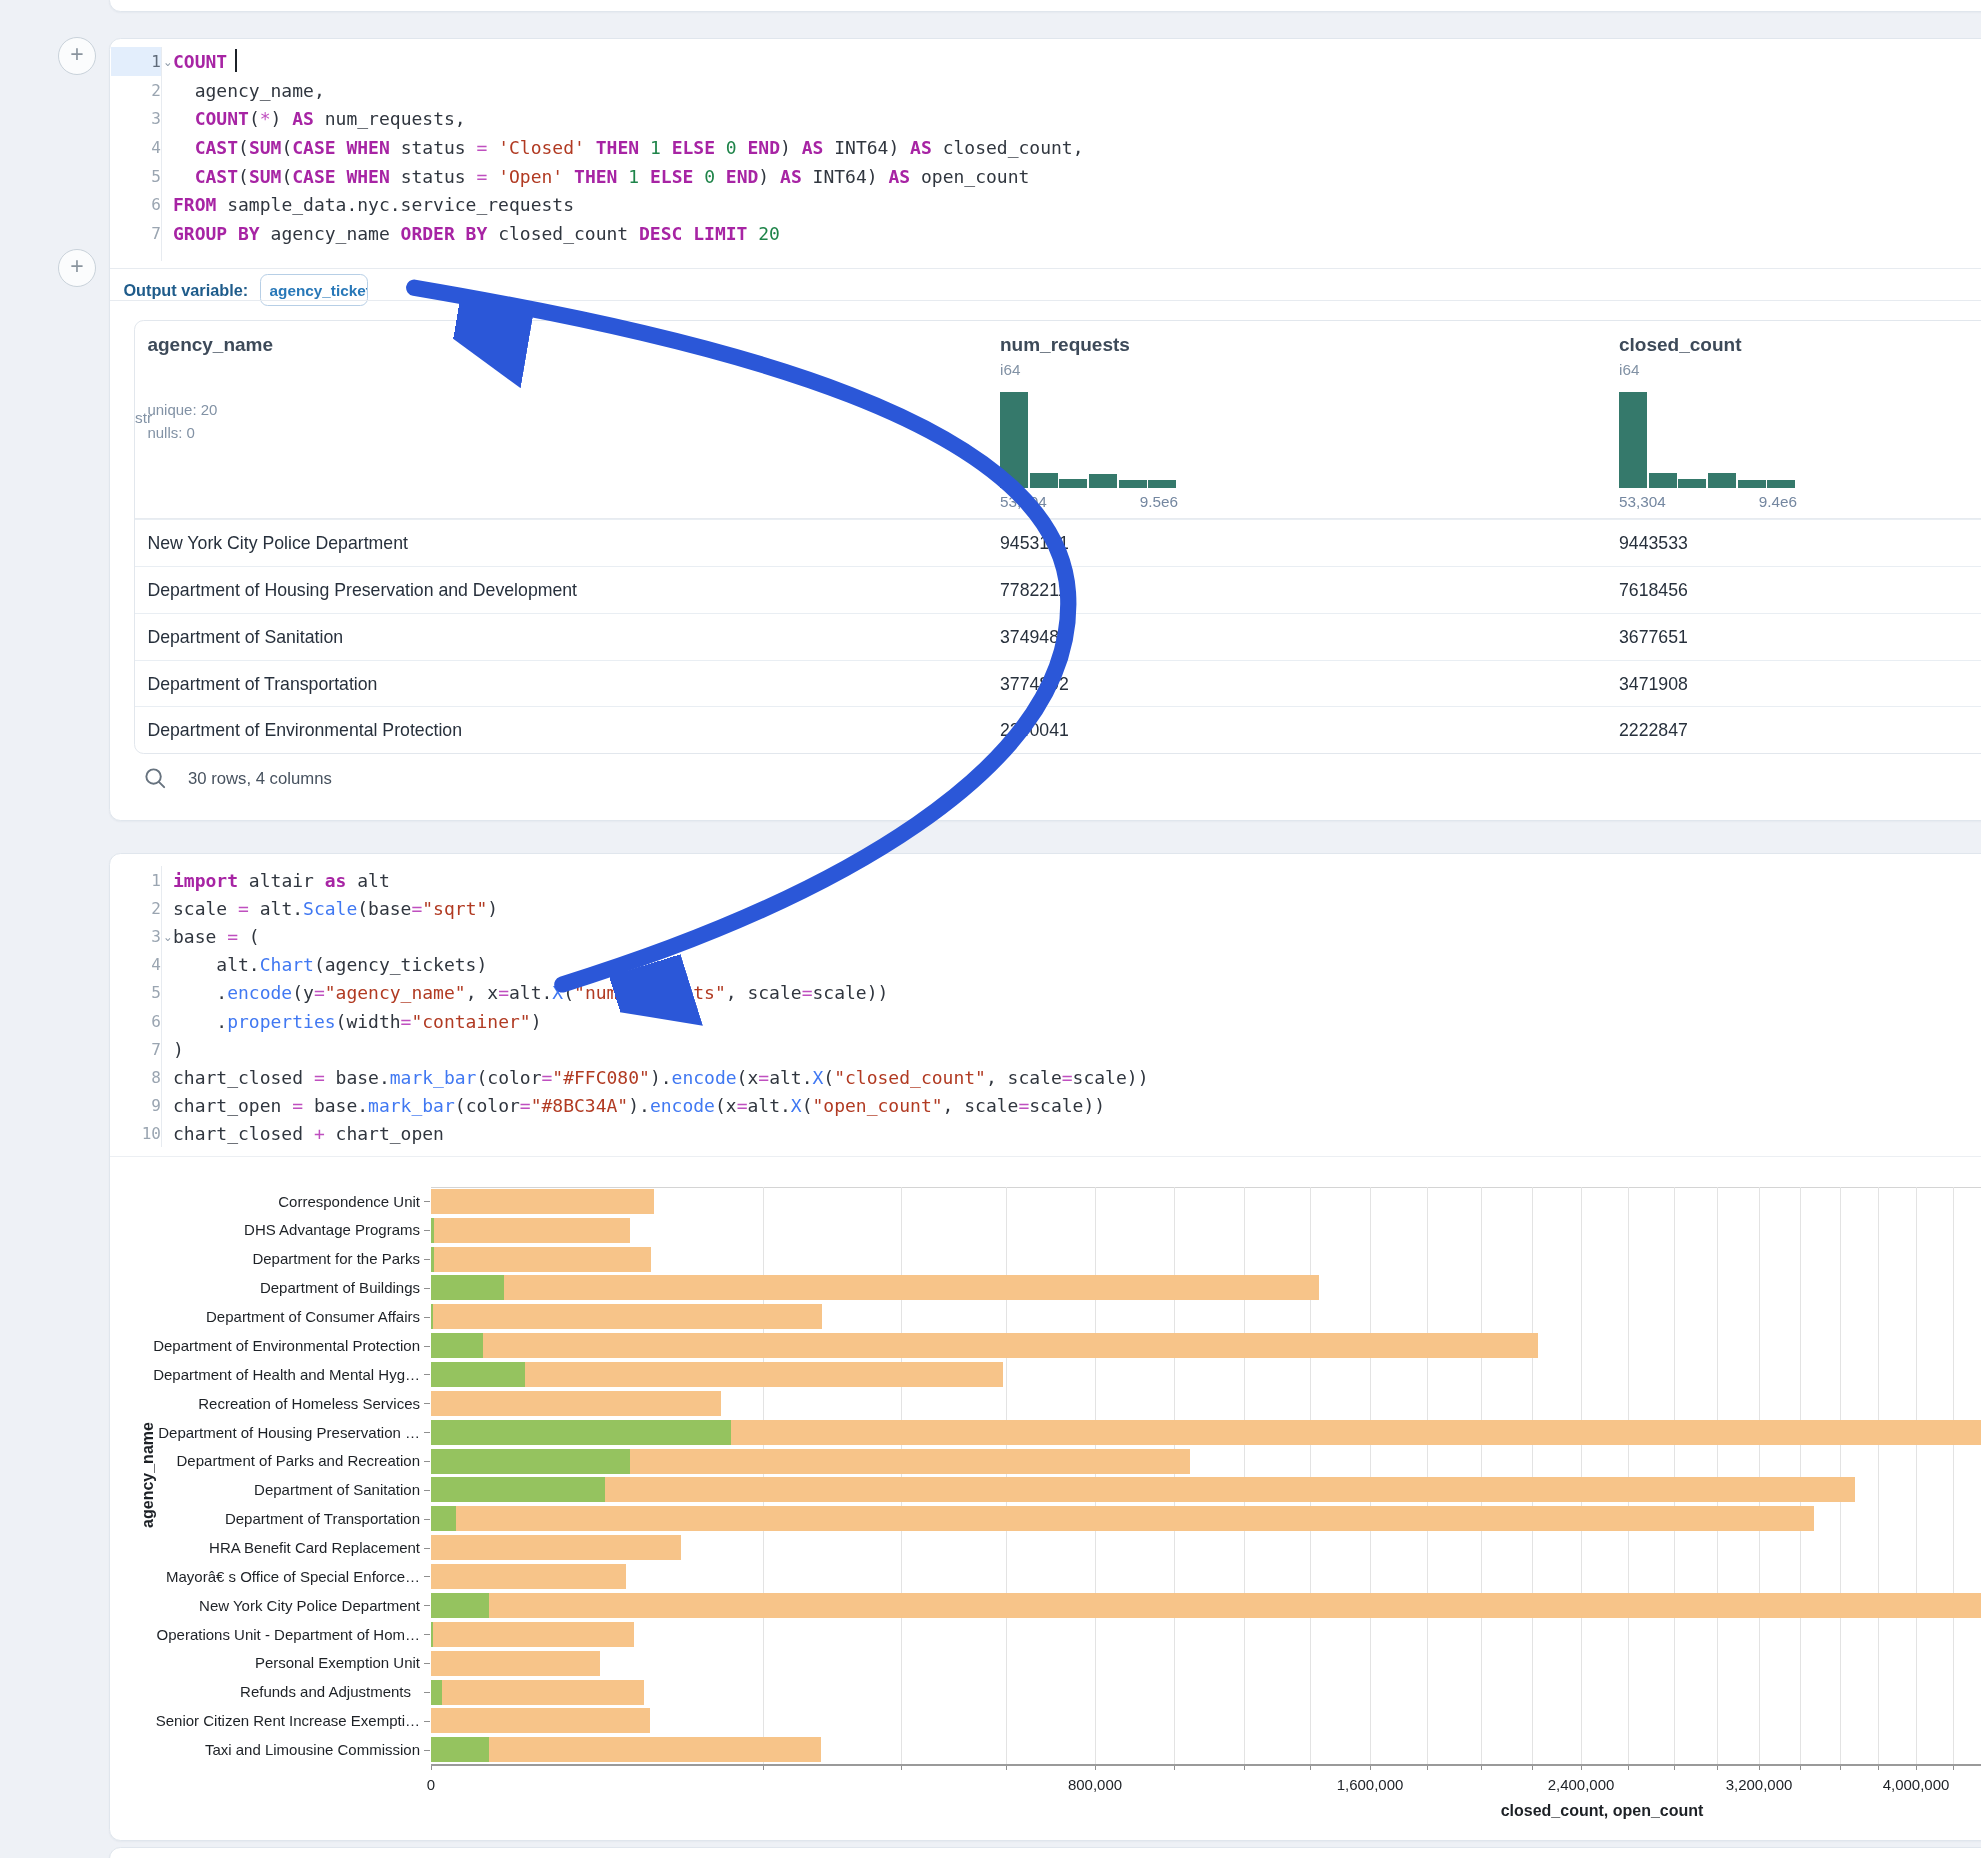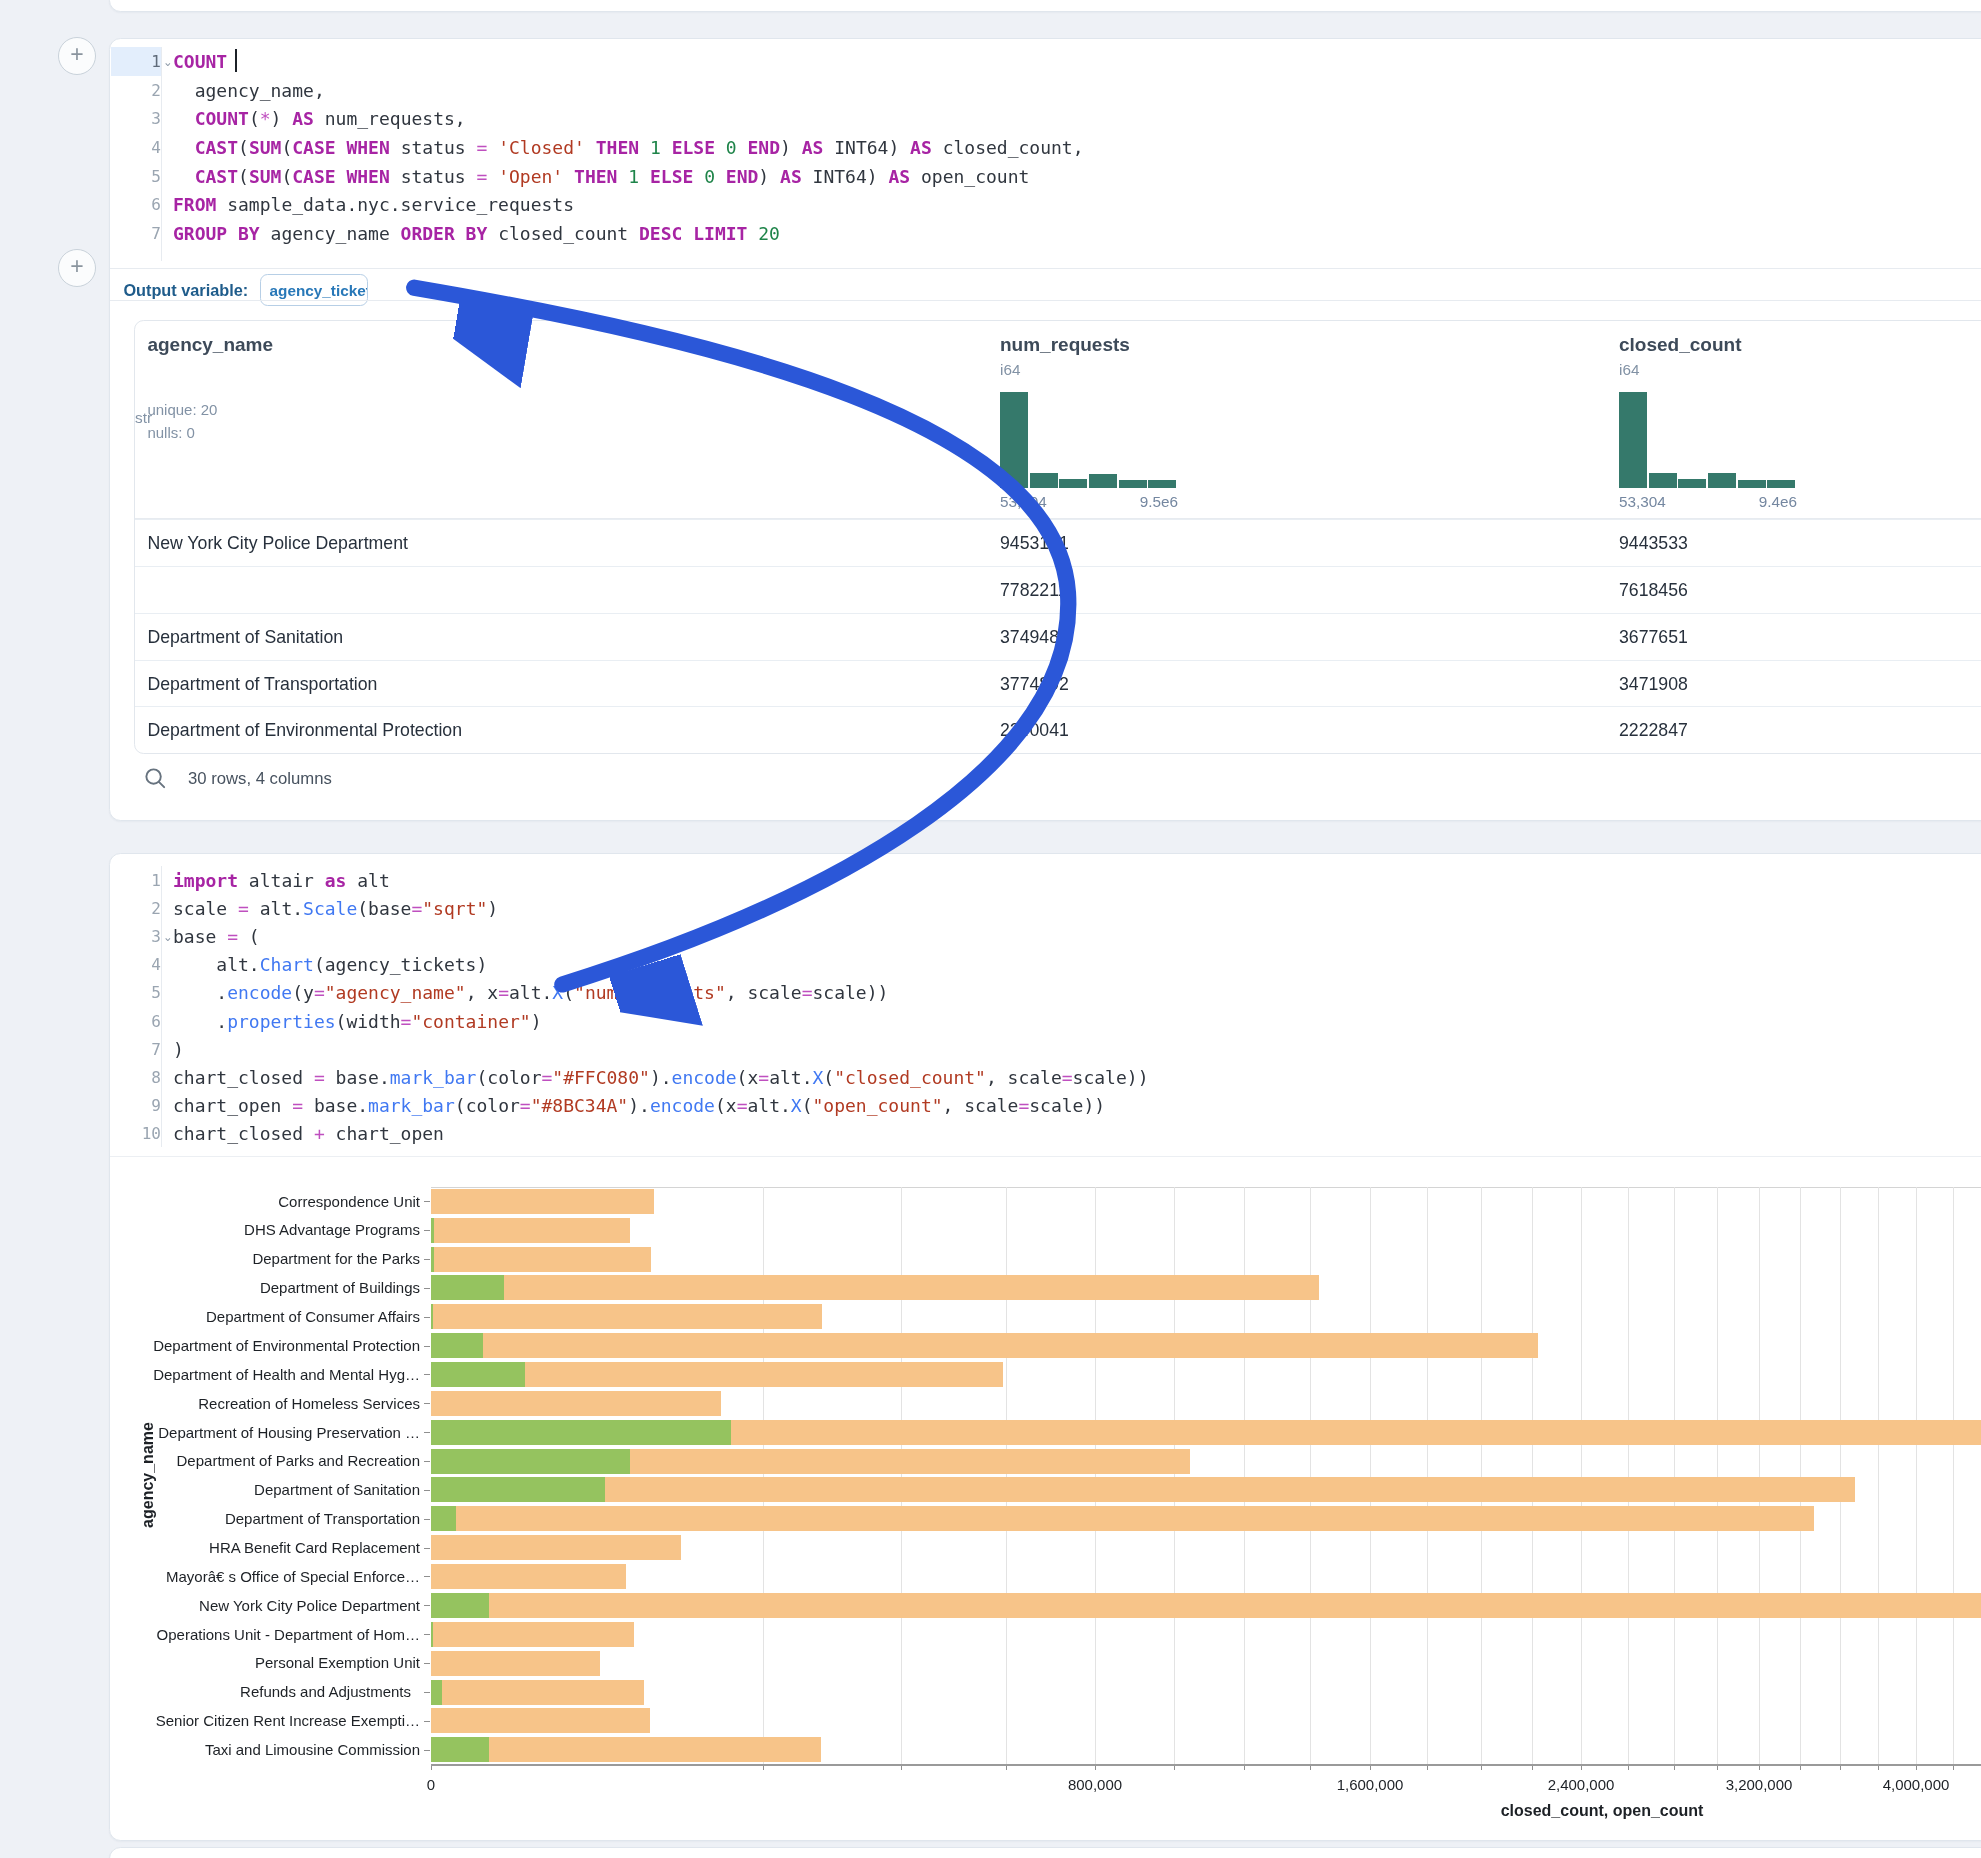--- a/index.html
+++ b/index.html
@@ -131,20 +131,21 @@
         <div class="hist-lab" style="left: 1484px; top: 172px; text-align: left;">53,304</div>
         <div class="hist-lab" style="left: 1484px; top: 172px; text-align: right;">9.4e6</div>
       </div>
     <div id="tbl-rows" style="position:absolute;left:0;top:198px;right:0;bottom:0;">
         <div class="trow" style="top: 0px;">
           <div class="c" style="left: 12.4px;">New York City Police Department</div>
           <div class="c" style="left: 865px;">9453131</div>
           <div class="c" style="left: 1484px;">9443533</div>
         </div>
         <div class="trow" style="top: 47px;">
+          <div class="c" style="left: 12.4px;">Department of Housing Preservation and Development</div>
           <div class="c" style="left: 865px;">7782211</div>
           <div class="c" style="left: 1484px;">7618456</div>
         </div>
         <div class="trow" style="top: 94px;">
           <div class="c" style="left: 12.4px;">Department of Sanitation</div>
           <div class="c" style="left: 865px;">3749485</div>
           <div class="c" style="left: 1484px;">3677651</div>
         </div>
         <div class="trow" style="top: 141px;">
           <div class="c" style="left: 12.4px;">Department of Transportation</div>

